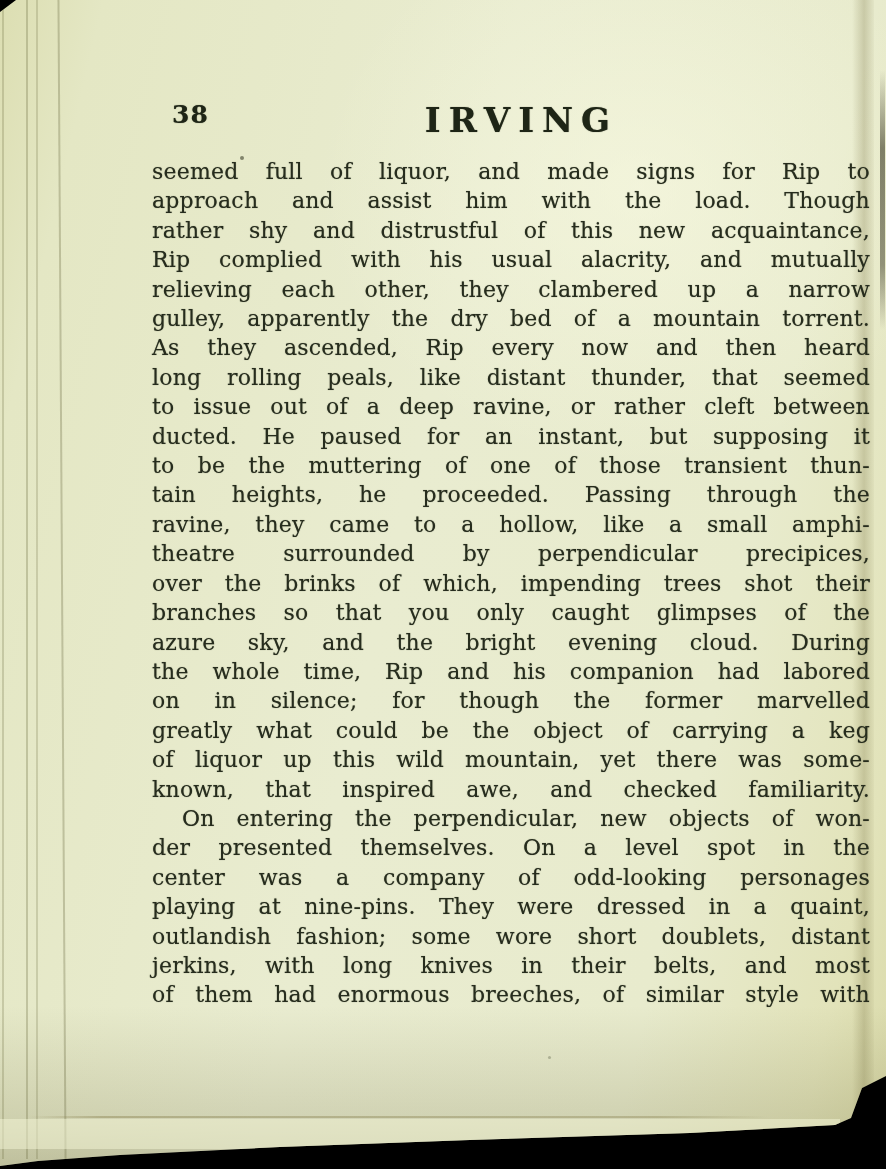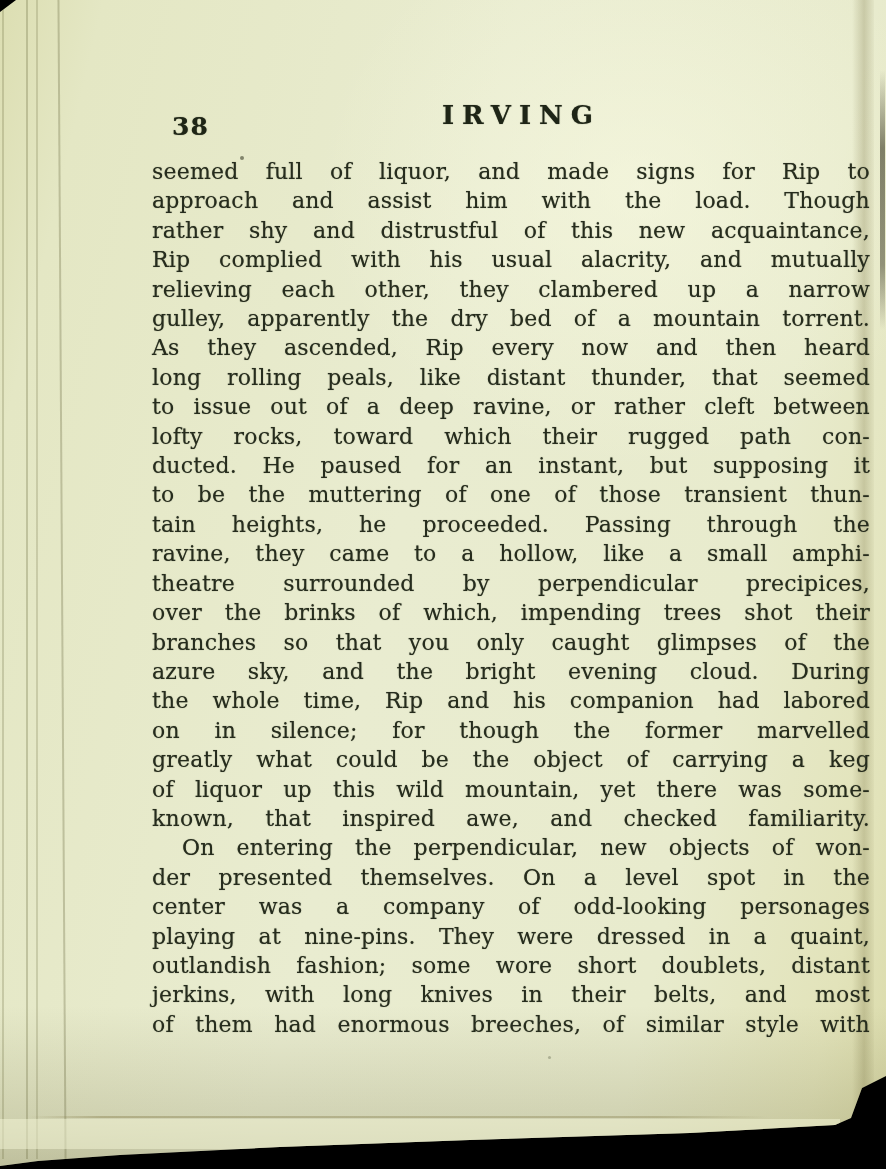--- a/index.html
+++ b/index.html
@@ -28,23 +28,23 @@
   
   .right-shade{position:absolute;top:0;bottom:40px;left:852px;width:22px;
           background:linear-gradient(to right, rgba(118,112,64,0) 0%, rgba(118,112,64,0.28) 55%, rgba(118,112,64,0.05) 100%);}
   .right-dark{position:absolute;left:880px;top:70px;width:5px;height:260px;
           background:linear-gradient(to bottom, rgba(40,38,20,0), rgba(40,38,20,0.55) 30%, rgba(40,38,20,0.45) 75%, rgba(40,38,20,0));}
   .speck{position:absolute;border-radius:50%;background:rgba(45,50,30,0.55);}
   .speck-1{left:240px;top:156px;width:4px;height:4px;}
   .speck-2{left:548px;top:1056px;width:3px;height:3px;opacity:.5;}
 
   .header{position:absolute;top:100px;left:152px;width:718px;height:36px;color:#1e2516;}
-  .page-number{position:absolute;left:20px;top:12px;font-size:25px;font-weight:700;
+  .page-number{position:absolute;left:20px;top:0;font-size:25px;font-weight:700;
           letter-spacing:1px;text-shadow:0 0 1px rgba(25,30,15,0.6);}
-  .running-title{position:absolute;left:13px;right:0;top:0;text-align:center;font-size:26px;
+  .running-title{position:absolute;left:13px;right:0;top:0;text-align:center;font-size:34px;
           font-weight:600;letter-spacing:8px;text-indent:8px;text-shadow:0 0 1px rgba(25,30,15,0.6);}
 
   .text-column{position:absolute;top:157px;left:152px;width:718px;color:#262c1d;
           font-size:22px;line-height:29.4px;letter-spacing:0.2px;
           text-shadow:0 0 1px rgba(30,35,20,0.5);}
   .para{margin:0;}
   .line{text-align:justify;text-align-last:justify;white-space:normal;}
   .para.indent .line:first-child{text-indent:30px;}
 </style>
 </head>
@@ -72,21 +72,20 @@
         <div class="para">
           <div class="line">seemed full of liquor, and made signs for Rip to</div>
           <div class="line">approach and assist him with the load.  Though</div>
           <div class="line">rather shy and distrustful of this new acquaintance,</div>
           <div class="line">Rip complied with his usual alacrity, and mutually</div>
           <div class="line">relieving each other, they clambered up a narrow</div>
           <div class="line">gulley, apparently the dry bed of a mountain torrent.</div>
           <div class="line">As they ascended, Rip every now and then heard</div>
           <div class="line">long rolling peals, like distant thunder, that seemed</div>
           <div class="line">to issue out of a deep ravine, or rather cleft between</div>
-          <div class="line">lofty rocks, toward which their rugged path con-</div>
           <div class="line">ducted.  He paused for an instant, but supposing it</div>
           <div class="line">to be the muttering of one of those transient thun-</div>
           <div class="line">tain heights, he proceeded.  Passing through the</div>
           <div class="line">ravine, they came to a hollow, like a small amphi-</div>
           <div class="line">theatre surrounded by perpendicular precipices,</div>
           <div class="line">over the brinks of which, impending trees shot their</div>
           <div class="line">branches so that you only caught glimpses of the</div>
           <div class="line">azure sky, and the bright evening cloud.  During</div>
           <div class="line">the whole time, Rip and his companion had labored</div>
           <div class="line">on in silence; for though the former marvelled</div>

